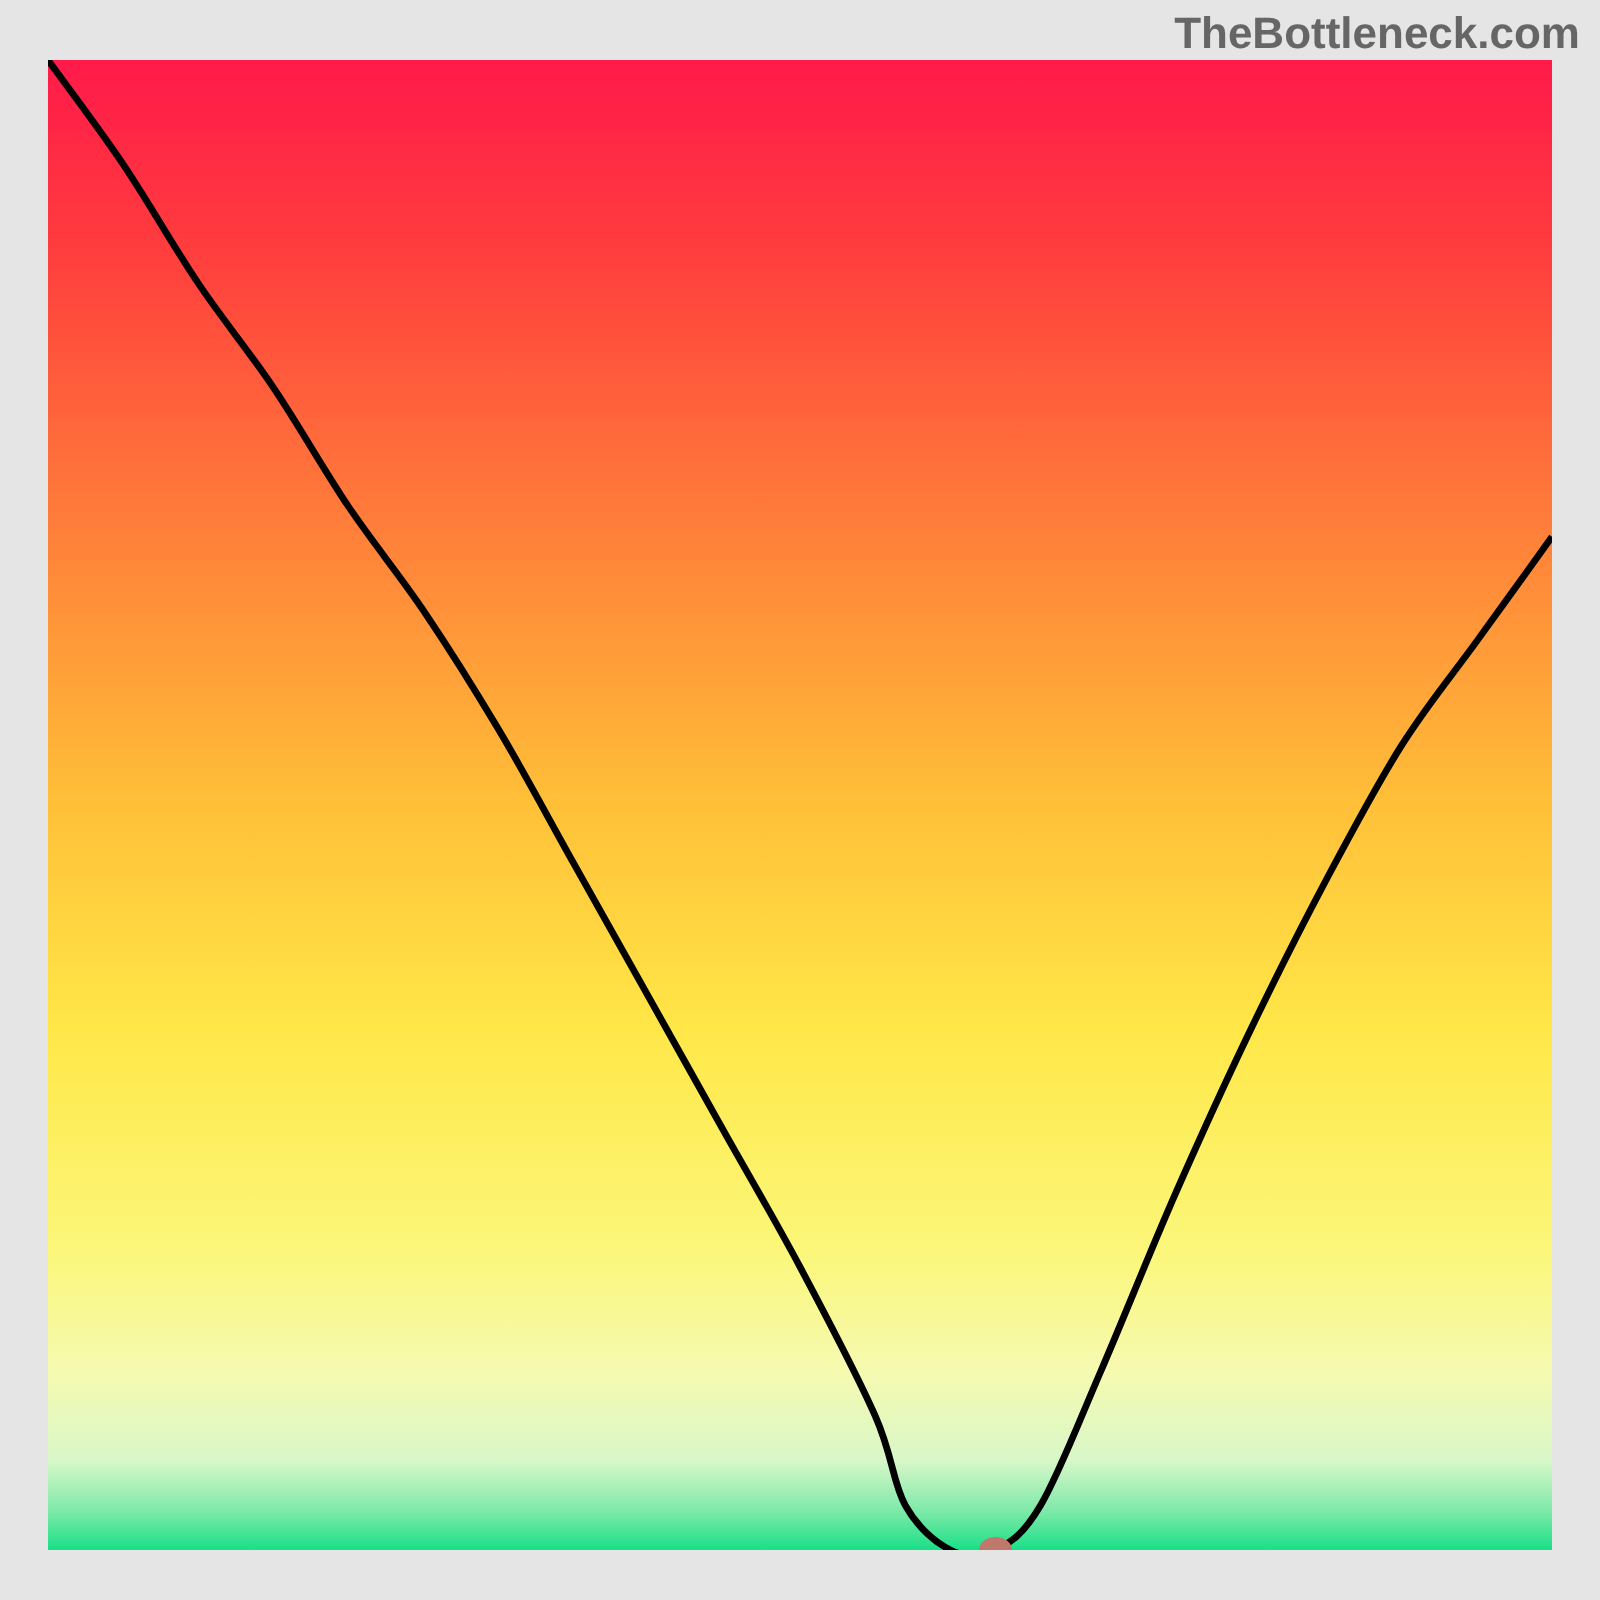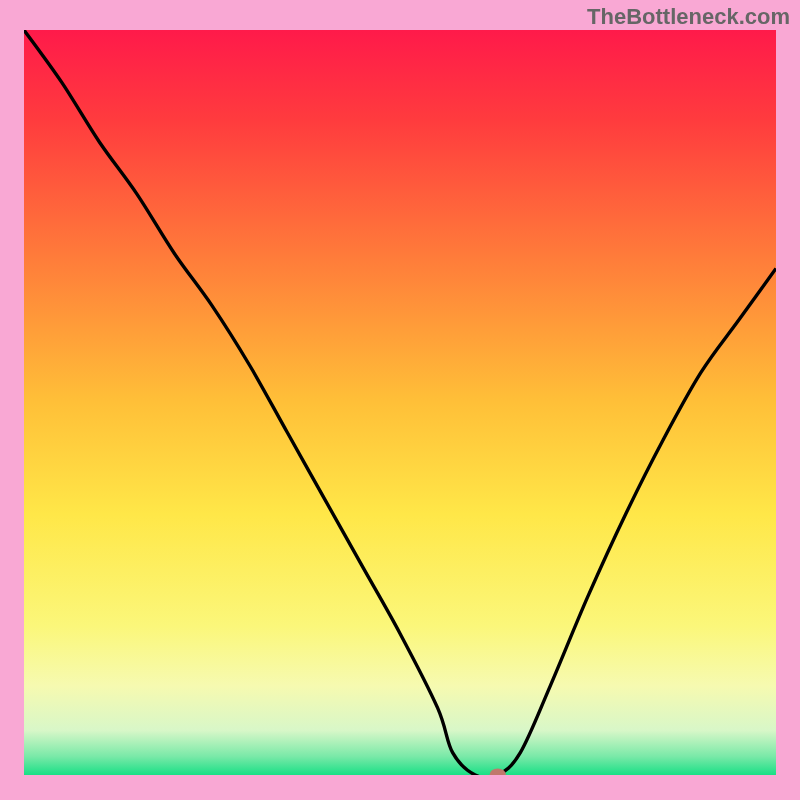--- a/index.html
+++ b/index.html
@@ -5,21 +5,21 @@
   body {
     margin: 0;
     padding: 0;
     background: #fff;
     font-family: Arial, Helvetica, sans-serif;
   }
   .chart-container {
     width: 800px;
     height: 800px;
     position: relative;
-    background: #f9a8d4;
+    background: #e5e5e5;
   }
   .branding {
     position: absolute;
     top: 4px;
     right: 10px;
     font-size: 22px;
     font-weight: 600;
     color: #666;
   }
   .plot-area {

